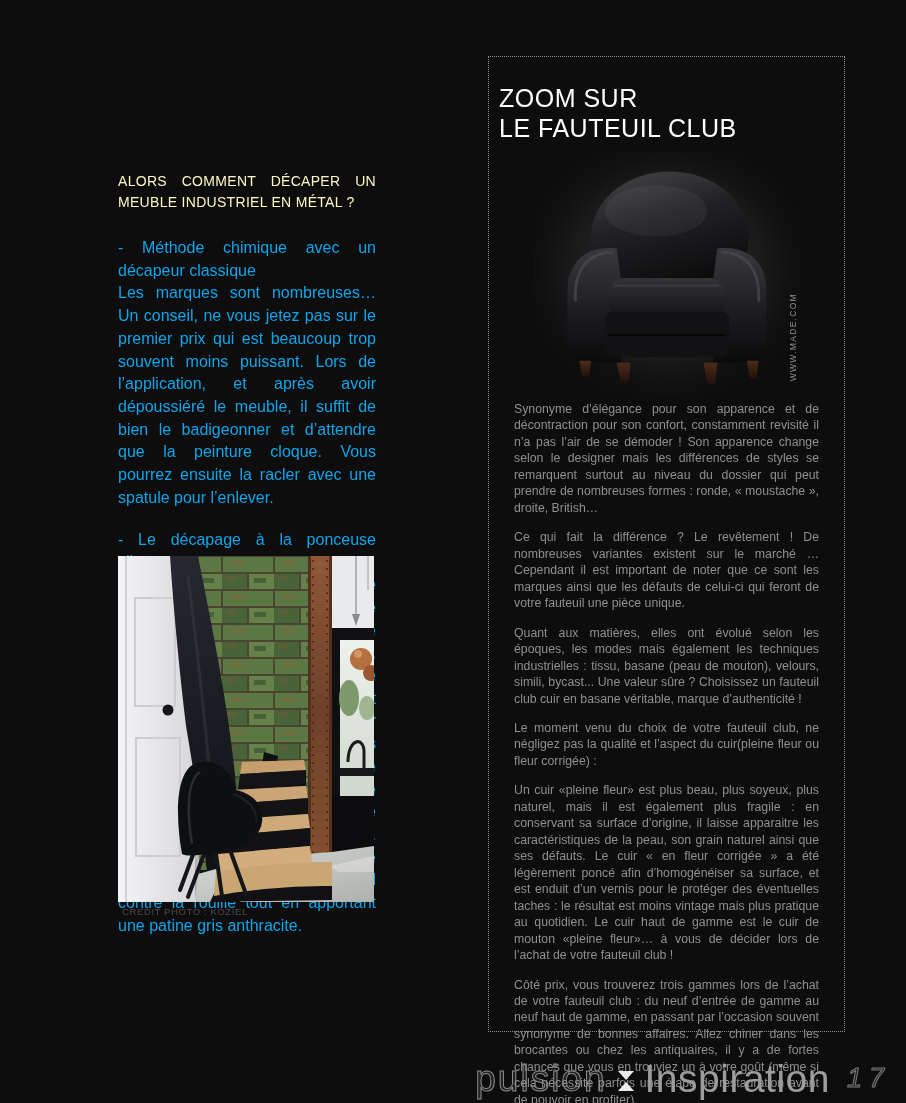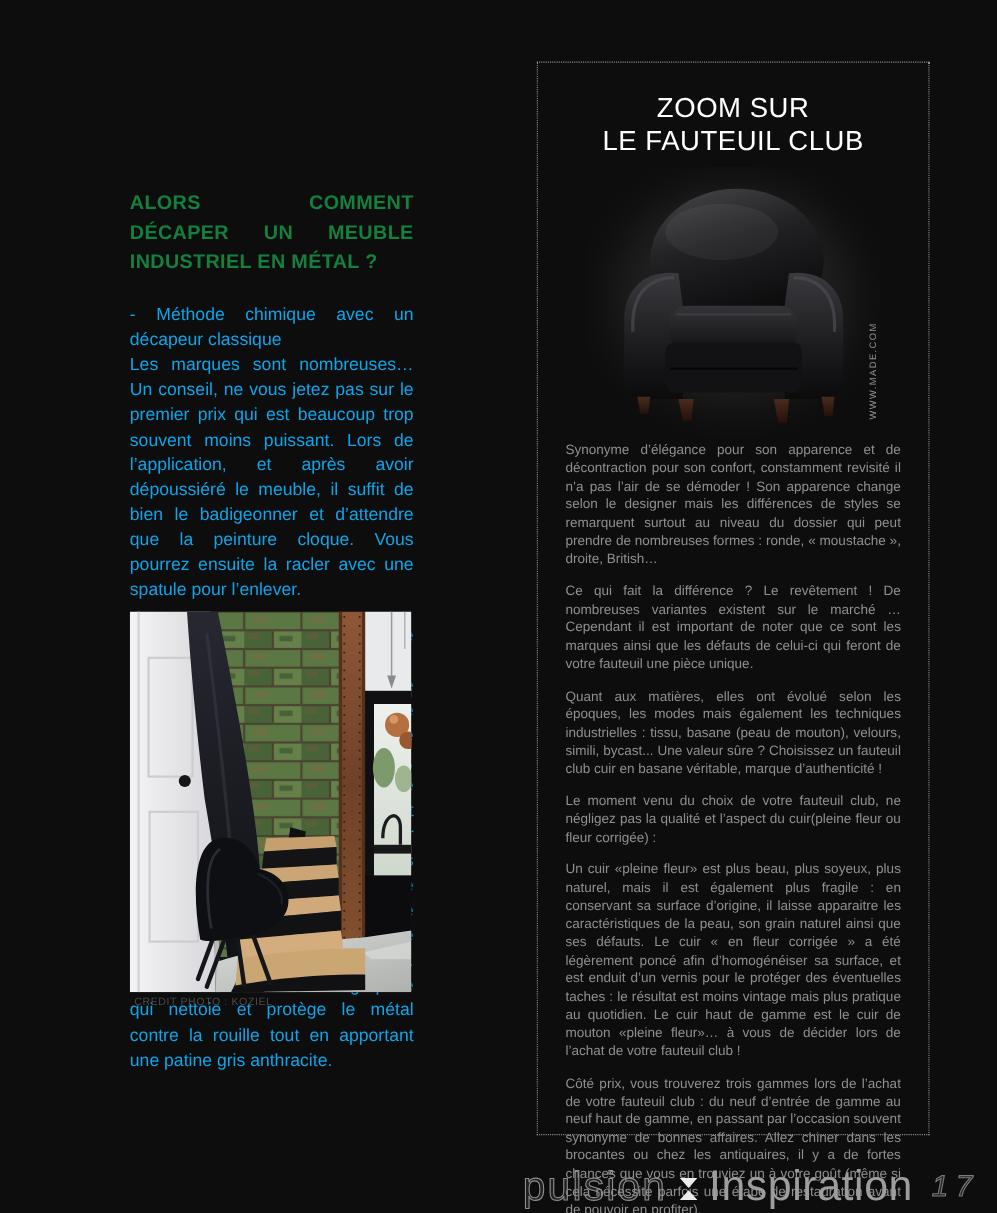--- a/index.html
+++ b/index.html
@@ -4,43 +4,43 @@
 <style>
   html,body{margin:0;padding:0;}
   body{
     width:906px;height:1103px;position:relative;overflow:hidden;
     background:#0d0d0e;
     font-family:"Liberation Sans", sans-serif;
   }
   
   .left-col{position:absolute;left:118px;top:171px;width:258px;}
   .heading{
-    color:#15803d;font-size:18px;line-height:1.5;letter-spacing:.3px;
-    text-align:justify;margin:0 0 24px;font-weight:700;
+    color:#fef9c3;font-size:14px;line-height:1.5;letter-spacing:.3px;
+    text-align:justify;margin:0 0 24px;font-weight:400;
   }
   .body-text{
     color:#0ea5e9;font-size:16px;line-height:1.42;
     text-align:justify;margin:0 0 19px;
   }
   
   .photo{position:absolute;left:118px;top:556px;width:256px;height:346px;background:#17181b;}
   .photo svg{display:block;}
   .caption{
     position:absolute;left:122px;top:905px;width:254px;
     color:#4a4a4a;font-size:9.6px;line-height:1.5;letter-spacing:.55px;
     text-align:justify;
   }
   .caption div{margin:0;}
   
   .panel{
     position:absolute;left:488px;top:56px;width:357px;height:976px;
     border:1px dotted #8f8f8f;box-sizing:border-box;
   }
   .panel-title{
-    margin:27px 10px 0;text-align:center;color:#ffffff;
+    margin:27px 10px 0;color:#ffffff;
     font-size:25px;line-height:1.18;letter-spacing:.5px;font-weight:400;
   }
   .chair-fig{position:relative;width:266px;height:246px;margin:8px auto 4px;}
   .vertical-credit{
     position:absolute;right:2px;bottom:16px;
     writing-mode:vertical-rl;transform:rotate(180deg);
     color:#939393;font-size:8.5px;letter-spacing:1.3px;
   }
   .panel-body{padding:0 25px;}
   .panel-body p{

